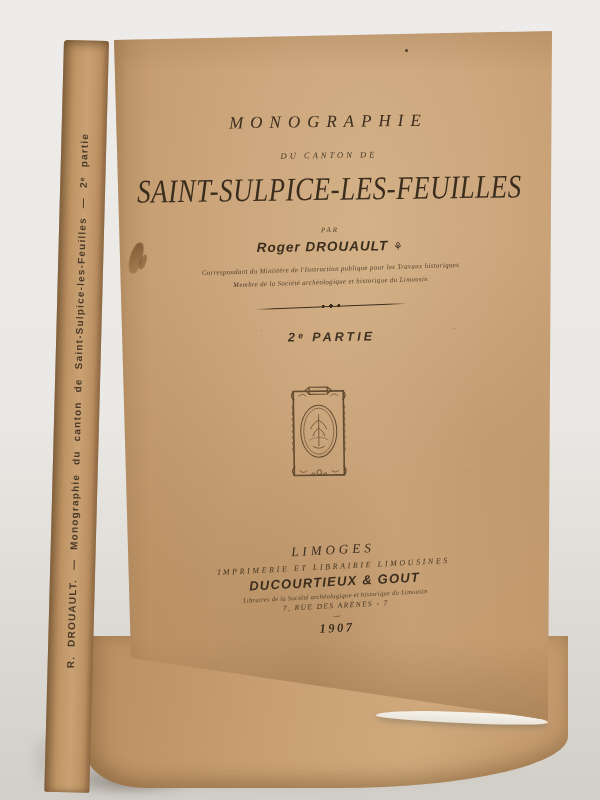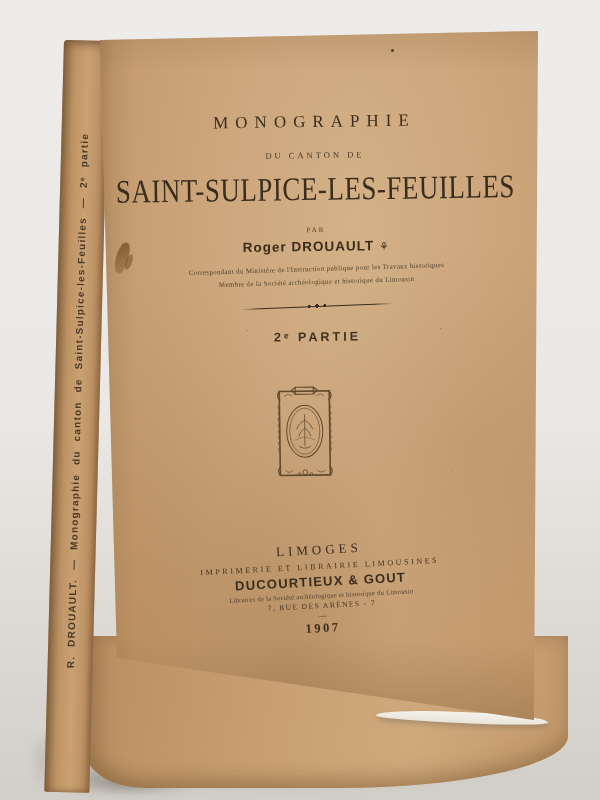--- a/index.html
+++ b/index.html
@@ -27,23 +27,23 @@
     transform:rotate(1.5deg);transform-origin:top left;
     background:linear-gradient(90deg,#a57e54 0%,#bf9565 26%,#c9a173 56%,#b88d5f 92%);
     border-radius:4px 3px 2px 2px;
     box-shadow:inset 4px 0 8px rgba(92,64,36,.45), inset -3px 0 5px rgba(92,64,36,.35), inset 0 6px 8px rgba(92,64,36,.3);}
   .spine-text{position:absolute;left:50%;top:50%;width:640px;
     transform:translate(-50%,-50%) rotate(-90deg) translateX(16px);
     text-align:center;white-space:nowrap;
     font-family:"Liberation Sans","DejaVu Sans",sans-serif;
     font-size:10px;font-weight:bold;letter-spacing:1.2px;word-spacing:5px;color:#3a2d1e;opacity:.88;}
   
-  .cover{position:absolute;left:38px;top:2px;width:444px;height:692px;
+  .cover{position:absolute;left:52px;top:2px;width:444px;height:692px;
     background:radial-gradient(ellipse at 58% 28%,#d4b187 0%,#cba47a 45%,#c09769 85%,#b78d60 100%);
-    clip-path:polygon(4px 10px,442px 1px,438px 690px,21px 628px);}
+    clip-path:polygon(4px 10px,442px 1px,438px 690px,21px 628px);font-style:italic;}
   .cover::before{content:"";position:absolute;inset:0;
     background:linear-gradient(to right,rgba(120,84,48,.4) 0%,rgba(120,84,48,.12) 4%,transparent 9%),
                linear-gradient(to top,rgba(120,84,48,.28),transparent 12%),
                linear-gradient(to bottom,rgba(140,102,60,.22),transparent 6%);}
   .cover-content{position:absolute;inset:0;transform:rotate(-.8deg);color:#3a2d1e;}
   .cline{position:absolute;left:0;width:100%;text-align:center;white-space:nowrap;}
   .series-title{top:82px;font-size:17px;letter-spacing:7px;font-weight:500;}
   .series-subtitle{top:120px;font-size:8.5px;letter-spacing:3px;color:#46382a;}
   .main-title{top:144px;font-size:27px;letter-spacing:.5px;transform:scaleY(1.22);font-weight:500;}
   .byline{top:196px;font-size:7px;letter-spacing:2px;color:#4d3d2a;}

